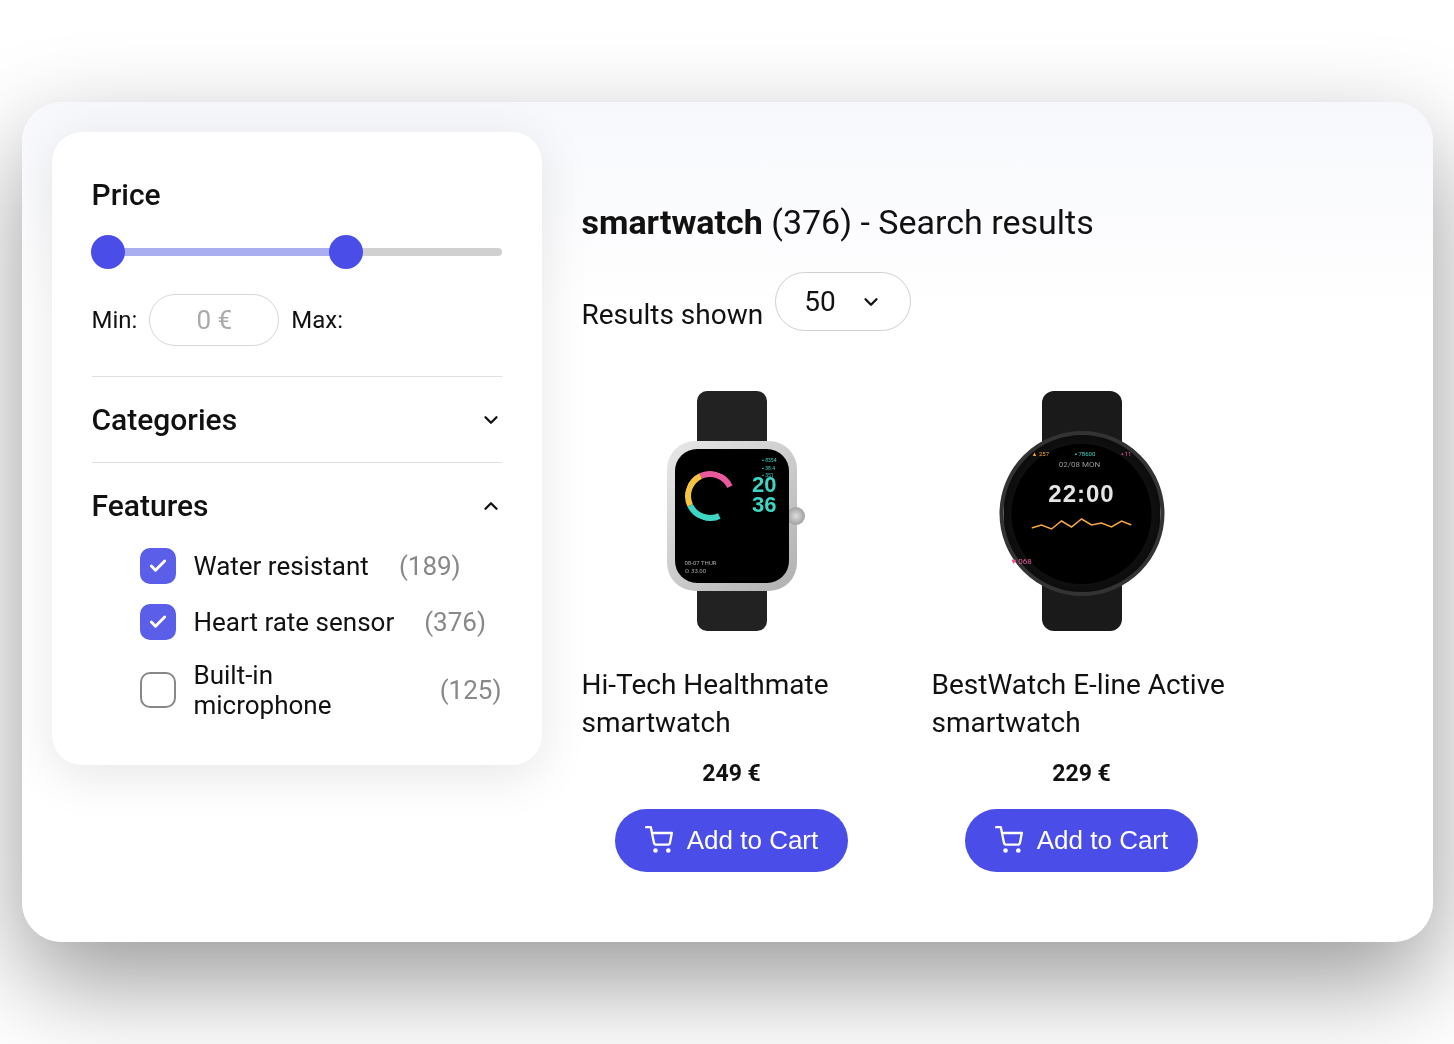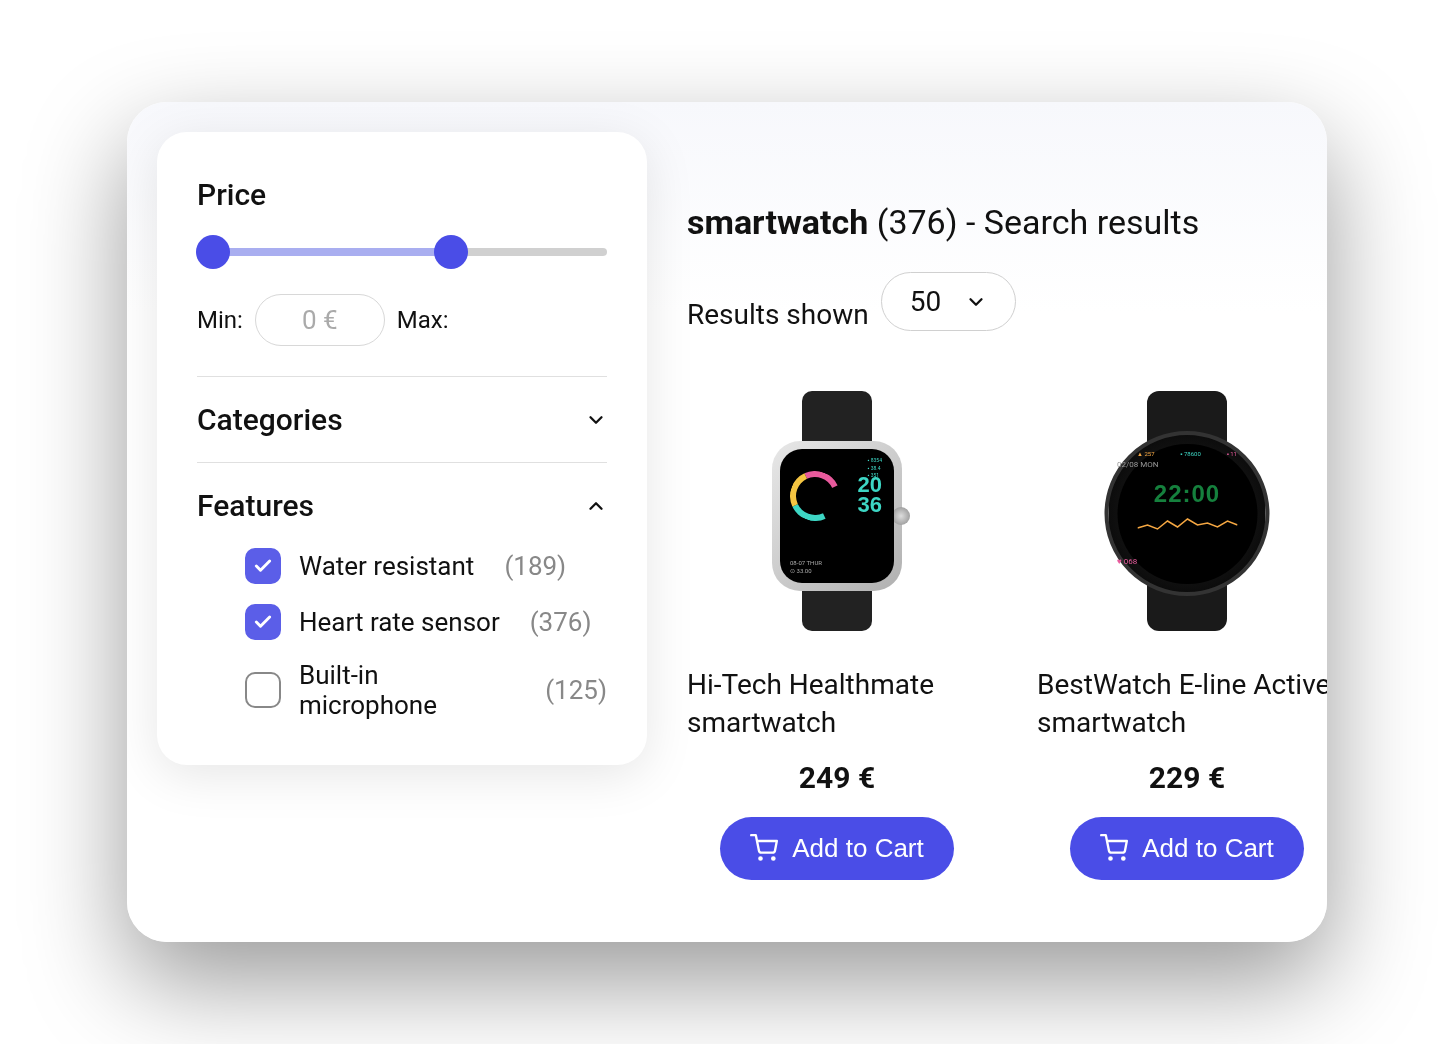--- a/index.html
+++ b/index.html
@@ -9,21 +9,21 @@
     }
     body {
       font-family: -apple-system, BlinkMacSystemFont, 'Segoe UI', Roboto, Helvetica, Arial, sans-serif;
       background: #fff;
       display: flex;
       align-items: center;
       justify-content: center;
       min-height: 100vh;
     }
     .container {
-      width: 1200px;
+      width: 1411px;
       height: 840px;
       background: linear-gradient(180deg, #f7f8fc 0%, #ffffff 25%);
       border-radius: 40px;
       box-shadow: 0 40px 100px rgba(0,0,0,0.4);
       display: flex;
       overflow: hidden;
       padding: 30px 0 0 30px;
       gap: 40px;
     }
     .sidebar {
@@ -219,21 +219,21 @@
       margin-bottom: 25px;
     }
     .product-name {
       font-size: 28px;
       color: #111;
       line-height: 1.35;
       margin-bottom: 18px;
       align-self: flex-start;
     }
     .product-price {
-      font-size: 30px;
+      font-size: 23px;
       font-weight: 700;
       color: #111;
       margin-bottom: 22px;
     }
     .add-to-cart {
       background: #4a4de7;
       color: #fff;
       border: none;
       border-radius: 100px;
       padding: 16px 30px;
@@ -368,31 +368,32 @@
       background: #000;
       border-radius: 50%;
       position: relative;
     }
     .watch-round .time {
       position: absolute;
       top: 36px;
       left: 0;
       right: 0;
       text-align: center;
-      color: #15803d;
+      color: #e5e5e5;
       font-size: 24px;
       font-weight: 800;
       font-family: Arial, sans-serif;
       letter-spacing: 1px;
     }
     .watch-round .date {
       position: absolute;
       top: 16px;
       left: 0;
       right: 4px;
+      text-align: center;
       color: #999;
       font-size: 8px;
     }
     .watch-round .graph {
       position: absolute;
       top: 68px;
       left: 20px;
       right: 20px;
       height: 22px;
     }

